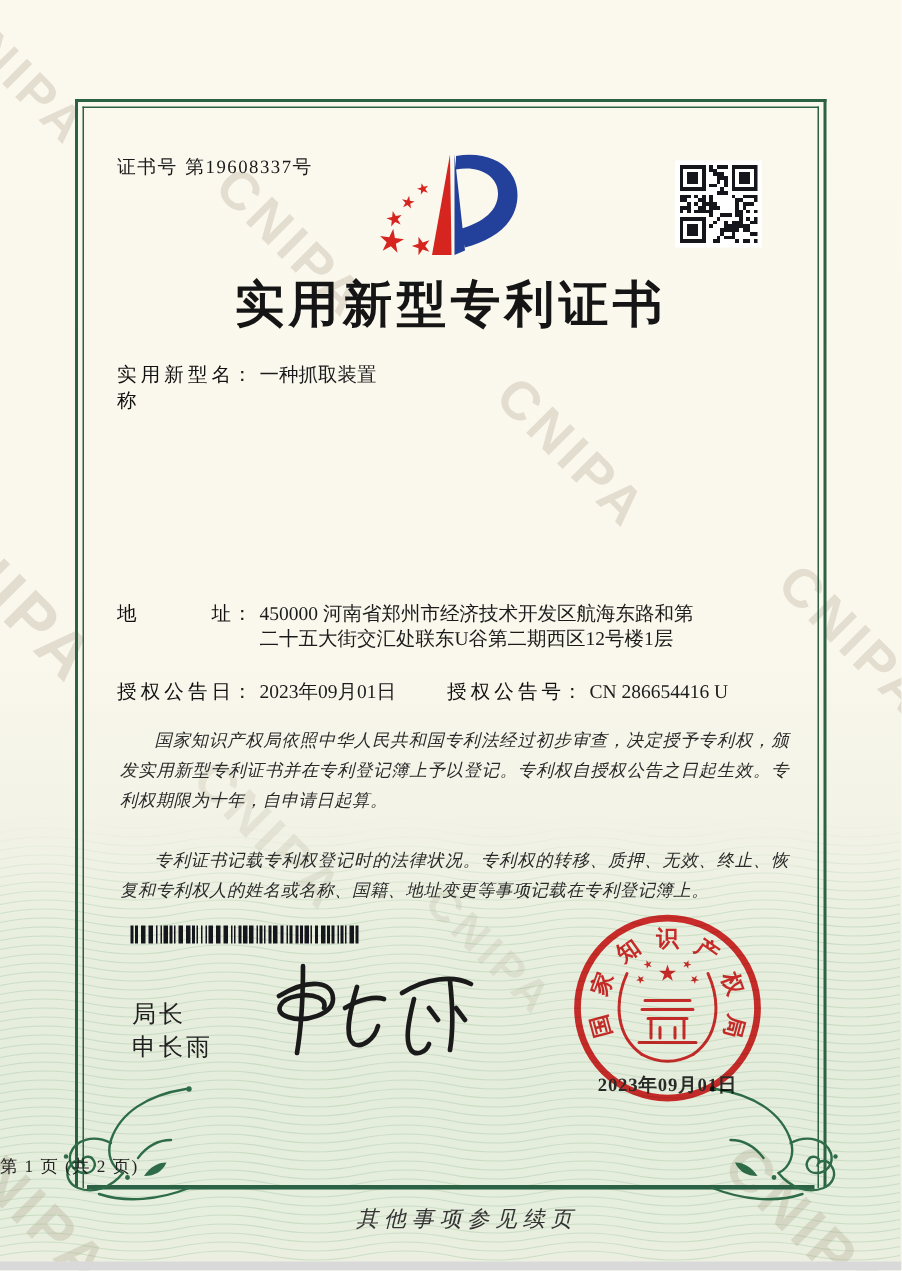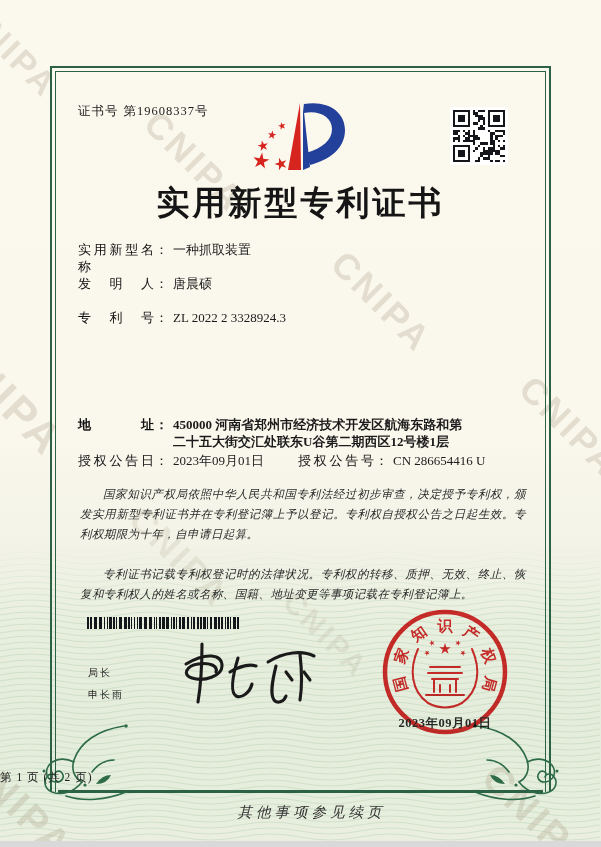--- a/index.html
+++ b/index.html
@@ -43,21 +43,21 @@
   .fvalue.wide { width:300px; }
   .fgroup2 { position:absolute; left:220px; top:0; white-space:nowrap; }
 
   .legal { position:absolute; left:80px; width:446px; font-size:11.5px; line-height:20px;
     color:#2a2a2a; font-style:italic; text-align:justify; text-indent:2em; letter-spacing:.4px; }
 
   .barcode { position:absolute; left:87px; top:617px; width:152px; height:12px; }
   .barcode i { position:absolute; top:0; bottom:0; background:#15151c; }
 
   .sig { position:absolute; left:172px; top:638px; }
-  .officer { position:absolute; left:88px; font-size:10px; color:#202020;
+  .officer { position:absolute; left:88px; font-size:16px; color:#202020;
     font-family:"Liberation Sans", sans-serif; letter-spacing:2px; }
 
   .seal { position:absolute; left:378px; top:605px; width:134px; height:134px; z-index:6;
     opacity:.93; mix-blend-mode:multiply; }
   .seal svg.ringart { position:absolute; left:0; top:0; }
   .seal .ringtxt { position:absolute; left:0; top:0; width:134px; height:134px; }
   .seal .ringtxt span { position:absolute; font-size:15px; font-weight:bold; color:#d91e1e; }
   .seal .sdate { position:absolute; left:0; top:110px; width:100%; text-align:center;
     font-size:12.5px; font-weight:bold; color:#1d1d1d; letter-spacing:.5px; }
 
@@ -319,27 +319,21 @@
         <rect x="17" y="20" width="1" height="1" fill="#15151c"></rect>
         <rect x="18" y="20" width="1" height="1" fill="#15151c"></rect>
         <rect x="20" y="20" width="1" height="1" fill="#15151c"></rect>
       </svg></div>
 
   <div class="title">实用新型专利证书</div>
 
   <div class="frow" style="top:241px;">
     <span class="flabel">实用新型名称</span><span class="fcolon">：</span><span class="fvalue">一种抓取装置</span>
   </div>
-  <div class="frow" style="top:275px;">
-    <span class="flabel">发明人</span><span class="fcolon">：</span><span class="fvalue">唐晨硕</span>
-  </div>
-  <div class="frow" style="top:309px;">
-    <span class="flabel">专利号</span><span class="fcolon">：</span><span class="fvalue">ZL 2022 2 3328924.3</span>
-  </div>
-  <div class="frow" style="top:416px;font-weight:bold;">
+  <div class="frow" style="top:400px;">
     <span class="flabel">地址</span><span class="fcolon">：</span><span class="fvalue wide">450000 河南省郑州市经济技术开发区航海东路和第二十五大街交汇处联东U谷第二期西区12号楼1层</span>
   </div>
   <div class="frow" style="top:452px;">
     <span class="flabel">授权公告日</span><span class="fcolon">：</span><span class="fvalue">2023年09月01日</span>
     <span class="fgroup2">
       <span class="flabel">授权公告号</span><span class="fcolon">：</span><span class="fvalue">CN 286654416 U</span>
     </span>
   </div>
 
   <div class="legal" style="top:484px;">国家知识产权局依照中华人民共和国专利法经过初步审查，决定授予专利权，颁发实用新型专利证书并在专利登记簿上予以登记。专利权自授权公告之日起生效。专利权期限为十年，自申请日起算。</div>

